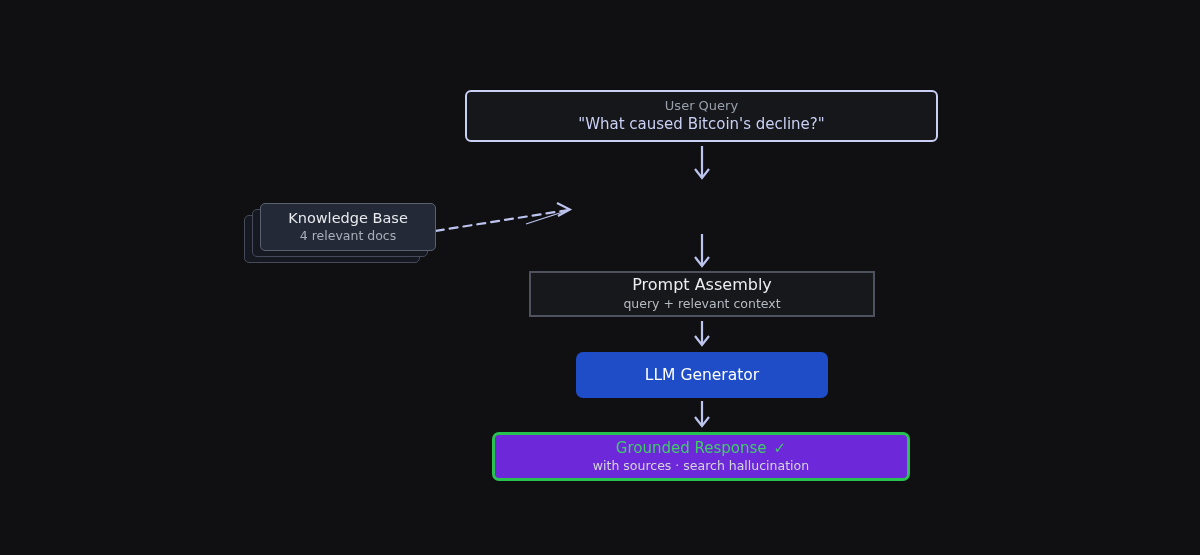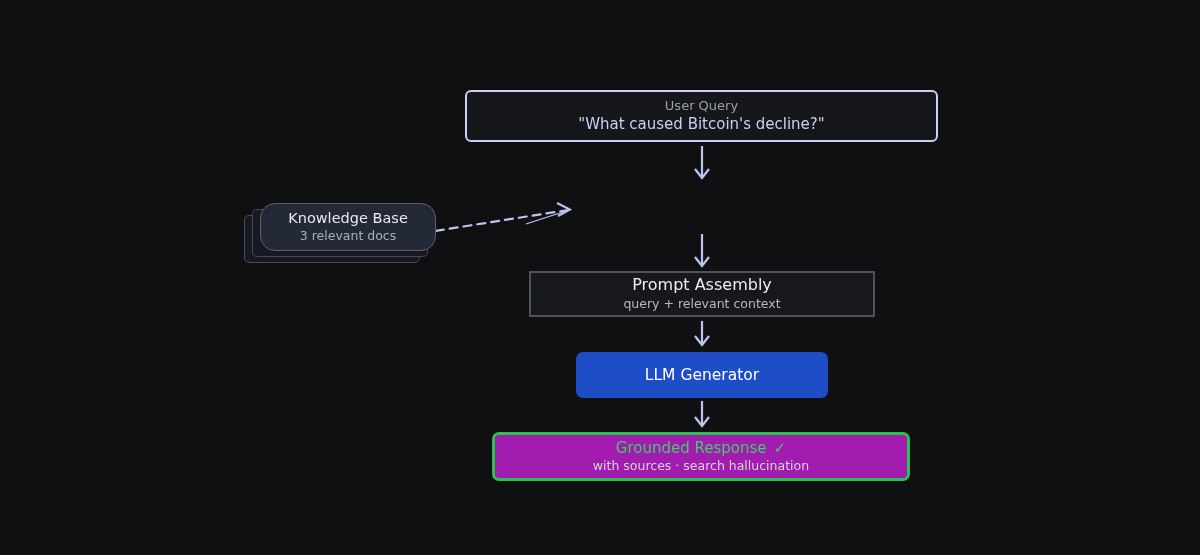--- a/index.html
+++ b/index.html
@@ -57,21 +57,21 @@
     border: 1.5px solid #454b59;
     border-radius: 5px;
     box-sizing: border-box;
   }
   #kb-back2 { left: 232px; top: 215px; }
   #kb-back1 { left: 240px; top: 209px; }
   #knowledge-base {
     left: 248px; top: 203px; width: 176px; height: 48px;
     background: #232936;
     border: 1.5px solid #5a6070;
-    border-radius: 15px;
+    border-radius: 5px;
   }
   #knowledge-base .title { font-size: 14.5px; color: #e7e9ee; }
   #knowledge-base .subtitle { font-size: 12.5px; color: #a9afba; }
 
   
   #prompt-assembly {
     left: 517px; top: 271px; width: 346px; height: 46px;
     background: #17181b;
     border: 2px solid #4d525e;
     border-radius: 0;
@@ -84,21 +84,21 @@
     left: 564px; top: 352px; width: 252px; height: 46px;
     background: #1e4dc7;
     border: none;
     border-radius: 7px;
   }
   #llm-generator .title { font-size: 15.5px; color: #ffffff; text-align: right; }
 
   
   #grounded-response {
     left: 480px; top: 432px; width: 418px; height: 49px;
-    background: #a21caf;
+    background: #6d28d9;
     border: 3px solid #27c250;
     border-radius: 7px;
   }
   #grounded-response .title { font-size: 15px; color: #3fcd68; }
   #grounded-response .title .check { margin-left: 7px; }
   #grounded-response .subtitle { font-size: 12.5px; color: #d4d7da; }
 </style>
 </head>
 <body>
 
@@ -139,21 +139,21 @@
   <div class="kb-back" id="kb-back1"></div>
 
   <div class="node" id="user-query">
     <div class="title">User Query</div>
     <div class="subtitle">"What caused Bitcoin's decline?"</div>
   </div>
 
 
   <div class="node" id="knowledge-base">
     <div class="title">Knowledge Base</div>
-    <div class="subtitle">3 relevant docs</div>
+    <div class="subtitle">4 relevant docs</div>
   </div>
 
   <div class="node" id="prompt-assembly">
     <div class="title">Prompt Assembly</div>
     <div class="subtitle">query + relevant context</div>
   </div>
 
   <div class="node" id="llm-generator">
     <div class="title">LLM Generator</div>
   </div>

